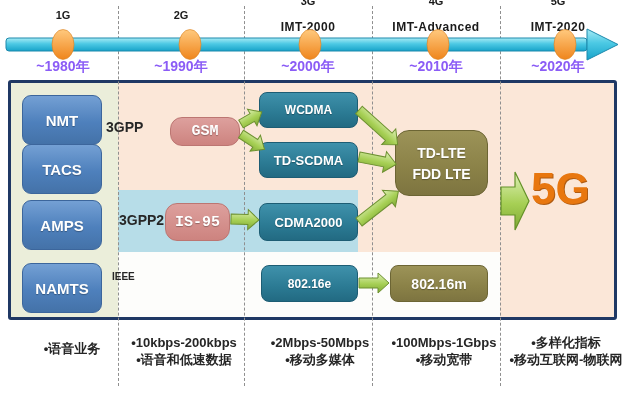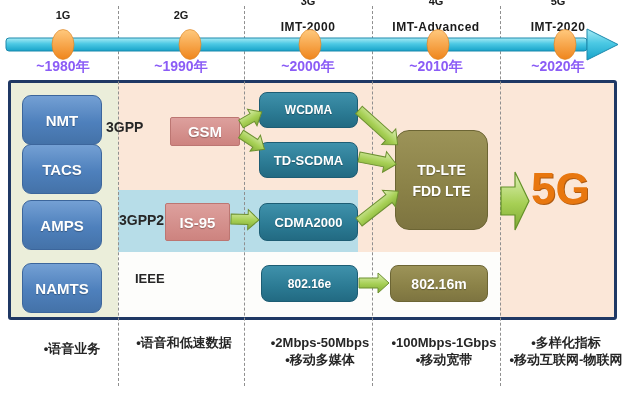--- a/index.html
+++ b/index.html
@@ -29,23 +29,23 @@
       color:#fff;font-weight:bold;text-align:center;text-shadow:0 1px 1px rgba(0,0,0,.3);
       box-sizing:border-box;}
   .bx-blue{left:22px;width:80px;height:50px;border-radius:9px;font-size:15px;
            background:linear-gradient(180deg,#74a0d4 0%,#4e80bc 55%,#44700a0 100%);
            background:linear-gradient(180deg,#74a0d4 0%,#4e80bc 55%,#4472a8 100%);
            border:1px solid #3c669c;}
   .bx-teal{left:259px;width:99px;border-radius:8px;font-size:12px;
            background:linear-gradient(180deg,#3f91ab 0%,#2b7априка 100%);
            background:linear-gradient(180deg,#3f91ab 0%,#2b7a93 60%,#226a82 100%);
            border:1px solid #1d5d74;}
-  .bx-pink{border-radius:2px;font-size:15px;
+  .bx-pink{border-radius:12px;font-size:15px;
            background:linear-gradient(180deg,#dda09d 0%,#cd837f 100%);
-           border:1px solid #bc7672;}
+           border:1px solid #bc7672;font-family:Liberation Mono, monospace;}
   .bx-olive{border-radius:8px;font-size:14px;
             background:linear-gradient(180deg,#9c9358 0%,#8a8147 60%,#7d7440 100%);
             border:1px solid #6c6534;}
   .org{position:absolute;z-index:4;font-weight:bold;color:#262626;}
   .fiveg{position:absolute;left:531px;top:167px;z-index:4;font-size:44px;font-weight:bold;
          color:#e8770f;letter-spacing:0px;text-shadow:1px 1px 0 #b05c12;line-height:44px;}
   .arrows{position:absolute;left:0;top:0;z-index:5;pointer-events:none;}
   
   .feat{position:absolute;width:120px;z-index:3;font-size:13px;font-weight:bold;color:#262626;
         line-height:17px;white-space:nowrap;text-align:center;}
@@ -114,31 +114,31 @@
     <div class="region white"></div>
   </div>
 
   <div class="bx bx-blue" style="top:95px">NMT</div>
   <div class="bx bx-blue" style="top:144px">TACS</div>
   <div class="bx bx-blue" style="top:263px">NAMTS</div>
   <div class="bx bx-blue" style="top:200px">AMPS</div>
 
   <div class="org" style="left:106px;top:119px;font-size:14px">3GPP</div>
   <div class="org" style="left:119px;top:212px;font-size:14px">3GPP2</div>
-  <div class="org" style="left:135px;top:271px;font-size:13px">IEEE</div>
+  <div class="org" style="left:112px;top:271px;font-size:10px">IEEE</div>
 
   <div class="bx bx-pink" style="left:170px;top:117px;width:70px;height:29px">GSM</div>
   <div class="bx bx-pink" style="left:165px;top:203px;width:65px;height:38px">IS-95</div>
 
   <div class="bx bx-teal" style="top:92px;height:36px">WCDMA</div>
   <div class="bx bx-teal" style="top:142px;height:36px;font-size:13px">TD-SCDMA</div>
   <div class="bx bx-teal" style="top:203px;height:38px;font-size:13px">CDMA2000</div>
   <div class="bx bx-teal" style="left:261px;width:97px;top:265px;height:37px">802.16e</div>
 
-  <div class="bx bx-olive" style="left:395px;top:130px;width:93px;height:100px;border-radius:14px;flex-direction:column;gap:5px">
+  <div class="bx bx-olive" style="left:395px;top:130px;width:93px;height:66px;border-radius:14px;flex-direction:column;gap:5px">
     <div>TD-LTE</div>
     <div>FDD LTE</div>
   </div>
   <div class="bx bx-olive" style="left:390px;top:265px;width:98px;height:37px">802.16m</div>
 
   <div class="fiveg">5G</div>
 
   <svg class="arrows" width="640" height="401" viewBox="0 0 640 401">
     <defs>
       <linearGradient id="agrad" x1="0" y1="0" x2="0" y2="1">
@@ -154,20 +154,21 @@
     <path d="M0,-5 L26,-5 L26,-10.5 L38,0 L26,10.5 L26,5 L0,5 Z" transform="translate(359,157) rotate(11)" fill="url(#agrad)" stroke="#6d9130" stroke-width="1"></path>
     <path d="M0,-5 L38,-5 L38,-10.5 L50,0 L38,10.5 L38,5 L0,5 Z" transform="translate(359,222) rotate(-38)" fill="url(#agrad)" stroke="#6d9130" stroke-width="1"></path>
     <path d="M0,-5 L19,-5 L19,-10 L30,0 L19,10 L19,5 L0,5 Z" transform="translate(359,283)" fill="url(#agrad)" stroke="#6d9130" stroke-width="1"></path>
     <path d="M501,187 L515,187 L515,172 L529,201 L515,230 L515,215 L501,215 Z" fill="url(#agrad)" stroke="#649128" stroke-width="1.2"></path>
   </svg>
 
   <div class="feat" style="left:12px;top:340px">
     <div>•语音业务</div>
   </div>
   <div class="feat" style="left:124px;top:334px">
+    <div>•10kbps-200kbps</div>
     <div>•语音和低速数据</div>
   </div>
   <div class="feat" style="left:260px;top:334px">
     <div>•2Mbps-50Mbps</div>
     <div>•移动多媒体</div>
   </div>
   <div class="feat" style="left:384px;top:334px">
     <div>•100Mbps-1Gbps</div>
     <div>•移动宽带</div>
   </div>

